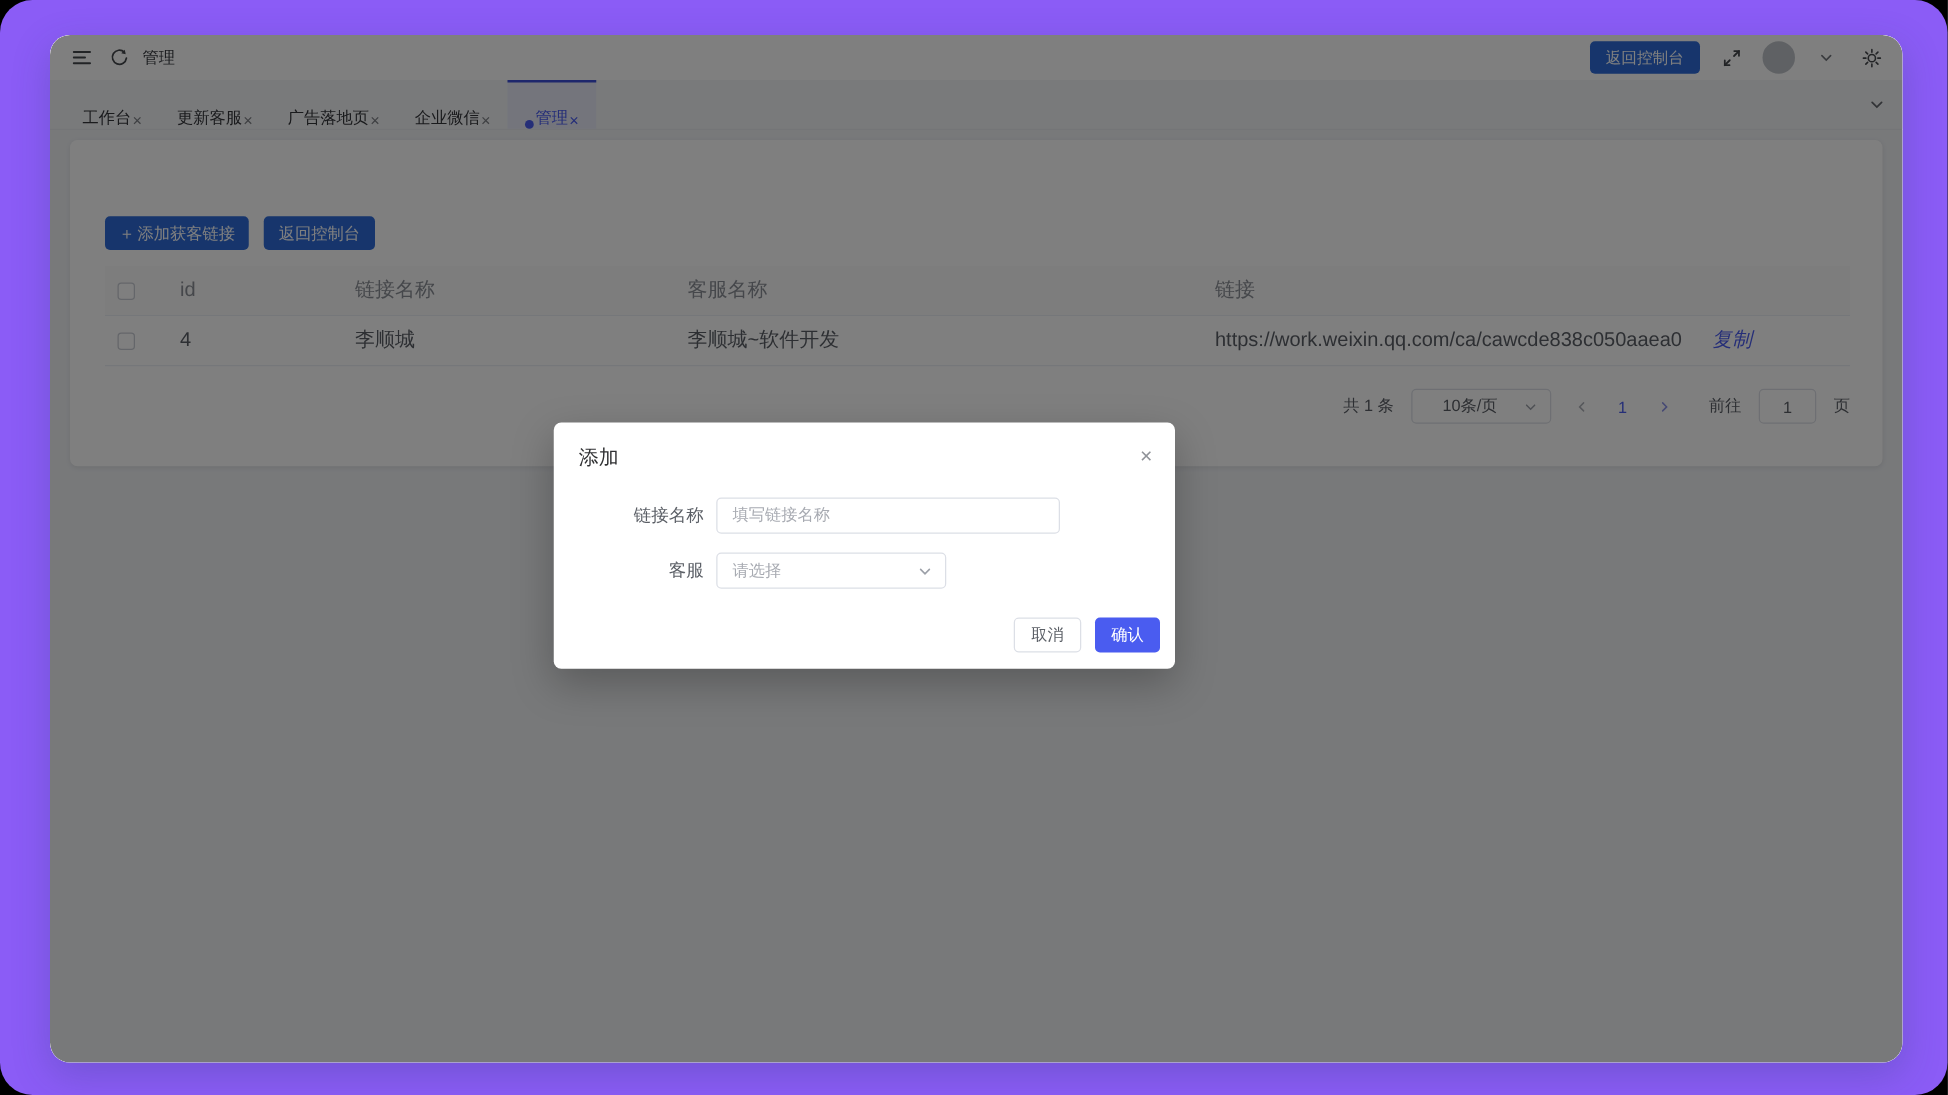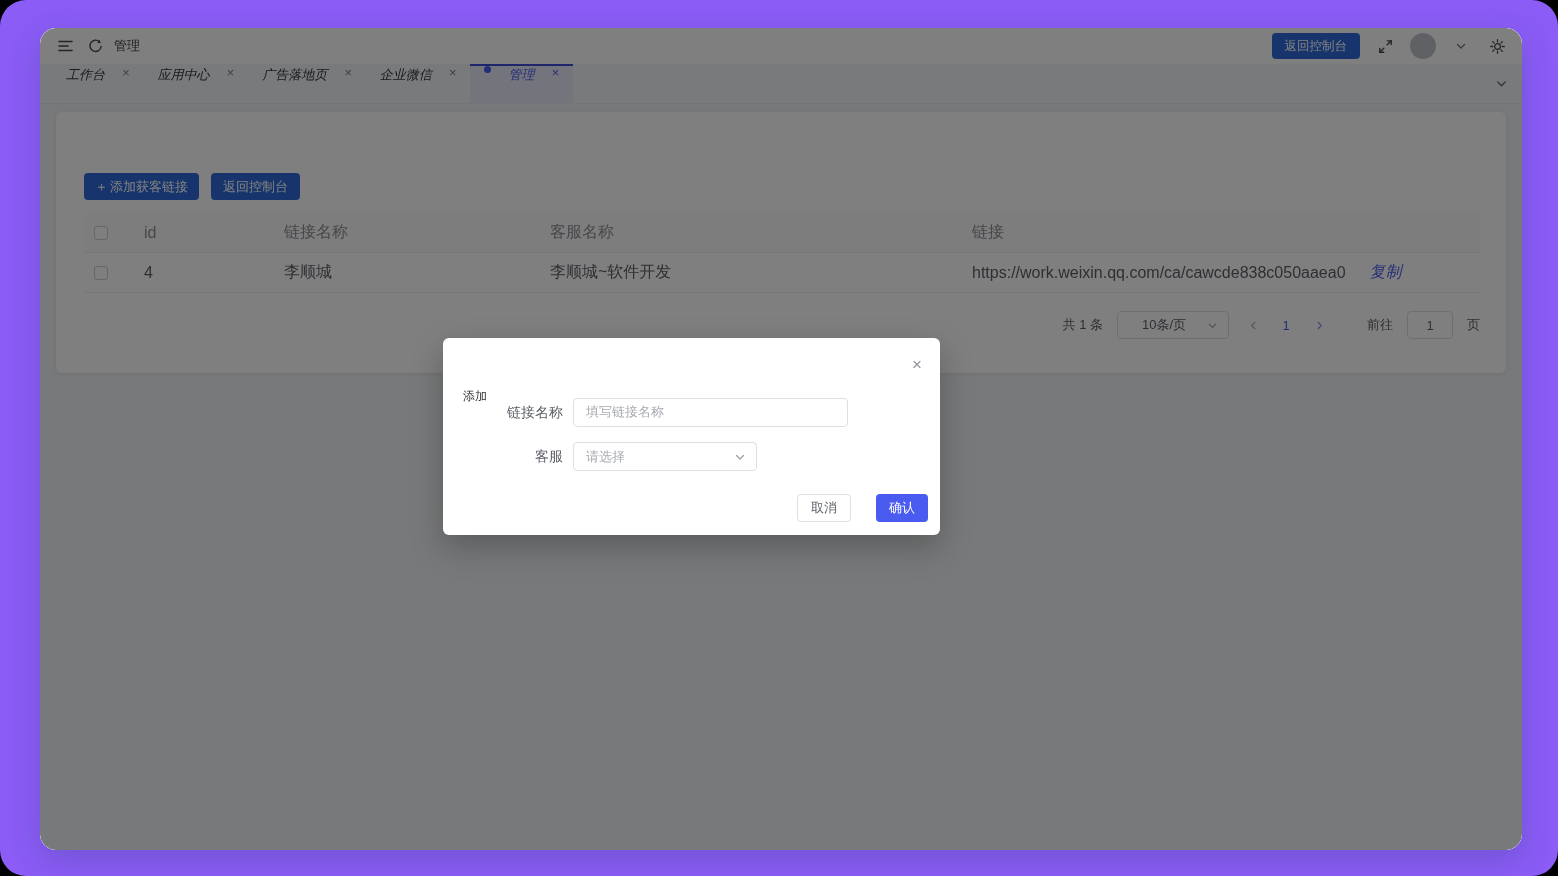--- a/index.html
+++ b/index.html
@@ -17,22 +17,22 @@
   .icon-btn { display:flex; align-items:center; justify-content:center; width:22px; height:22px; cursor:pointer; }
   .breadcrumb { font-size:13px; color:#3a3d42; margin-left:8px; }
   .topbar-right { margin-left:auto; display:flex; align-items:center; gap:14px; }
   .btn-back { background:#2e6bd8; color:#fff; border:none; border-radius:4px; height:26px;
               padding:0 13px; font-size:12.5px; cursor:pointer; }
   .avatar { width:26px; height:26px; border-radius:50%; background:#bfc3c9; }
 
   
   .tabbar { position:absolute; left:0; top:36px; right:0; height:40px; background:#f3f4f6;
             display:flex; align-items:stretch; padding-left:12px; border-bottom:1px solid #e8eaee; }
-  .tab { display:inline-flex; align-items:flex-start; gap:17px; padding:0 14px; font-size:13px;
-         color:#34363b; cursor:pointer; border-top:2px solid transparent;font-style:italic; }
+  .tab { display:inline-flex; align-items:flex-end; gap:1px; padding:0 14px; font-size:13px;
+         color:#34363b; cursor:pointer; border-top:2px solid transparent; }
   .tab .tab-close { color:#7d8086; font-size:13px; line-height:1; }
   .tab.active { background:#e8ebf9; border-top-color:#3c4fd8; color:#4a5cf0; }
   .tab.active .tab-close { color:#4a5cf0; }
   .tab-dot { width:7px; height:7px; border-radius:50%; background:#4a5cf0; }
   .tabbar-chevron { margin-left:auto; display:flex; align-items:center; padding:0 14px; cursor:pointer; }
 
   
   .content { position:absolute; left:0; top:76px; right:0; bottom:0; background:#f0f2f5; }
   .card { position:absolute; left:16px; right:16px; top:8px; height:261px; background:#fff;
           border-radius:6px; box-shadow:0 1px 4px rgba(0,0,0,.08); display:flex; }
@@ -67,33 +67,33 @@
   .page-arrow { display:flex; align-items:center; justify-content:center; width:20px; cursor:pointer; }
   .page-num { color:#4a5cf0; min-width:18px; text-align:center; cursor:pointer; }
   .goto-input { width:46px; height:28px; border:1px solid #dcdfe6; border-radius:4px; text-align:center;
                 font-size:13px; color:#5b5f66; background:#fff; }
 
   
   .overlay { position:absolute; inset:0; background:rgba(0,0,0,.5); border-radius:16px; z-index:10; }
   .modal { position:absolute; left:443px; top:338px; width:497px; height:197px; background:#fff;
            border-radius:6px; box-shadow:0 12px 32px rgba(0,0,0,.25); z-index:20; }
   .modal-header { display:flex; align-items:flex-start; justify-content:space-between; padding:18px 18px 0 20px; }
-  .modal-title { font-size:12px; color:#303133;margin-top:32px; }
+  .modal-title { font-size:16px; color:#303133; }
   .modal-close { font-size:17px; color:#909399; line-height:1; cursor:pointer; }
   .modal-row { display:flex; align-items:center; margin-top:0; position:absolute; left:0; right:0; }
   .modal-row.row1 { top:60px; }
   .modal-row.row2 { top:104px; }
   .modal-label { width:120px; text-align:right; font-size:14px; color:#5b5f66; flex:none; }
   .modal-input { margin-left:10px; width:275px; height:29px; border:1px solid #dcdfe6; border-radius:4px;
                  padding:0 12px; font-size:13px; color:#303133; font-family:Liberation Mono, monospace; }
   .modal-input::placeholder { color:#a8abb2; }
   .modal-select { margin-left:10px; width:184px; height:29px; border:1px solid #dcdfe6; border-radius:4px;
                   background:#fff; display:flex; align-items:center; justify-content:space-between;
                   padding:0 10px 0 12px; font-size:13px; color:#a8abb2; cursor:pointer; }
-  .modal-footer { position:absolute; right:12px; top:156px; display:flex; gap:25px; }
+  .modal-footer { position:absolute; right:12px; top:156px; display:flex; gap:11px; }
   .btn-cancel { height:28px; padding:0 13px; background:#fff; border:1px solid #dcdfe6; border-radius:4px;
                 font-size:13px; color:#5b5f66; cursor:pointer; }
   .btn-confirm { height:28px; padding:1px 13px; background:#4a5cf0; border:none; border-radius:4px;
                  font-size:13px; color:#fff; cursor:pointer; }
 </style>
 </head>
 <body>
 
 <div class="desktop">
   <div class="window">
@@ -144,21 +144,21 @@
         </span>
       </div>
     </div>
 
     <div class="tabbar">
       <span class="tab">
         <span>工作台</span>
         <span class="tab-close">×</span>
       </span>
       <span class="tab">
-        <span>应用中心</span>
+        <span>更新客服</span>
         <span class="tab-close">×</span>
       </span>
       <span class="tab">
         <span>广告落地页</span>
         <span class="tab-close">×</span>
       </span>
       <span class="tab">
         <span>企业微信</span>
         <span class="tab-close">×</span>
       </span>
@@ -223,21 +223,21 @@
               <svg width="11" height="11" viewBox="0 0 12 12">
                   <path d="M7.5 2.5 L4 6 L7.5 9.5" fill="none" stroke="#aeb1b8" stroke-width="1.3" stroke-linecap="round"></path>
                 </svg>
             </span>
             <span class="page-num">1</span>
             <span class="page-arrow">
               <svg width="11" height="11" viewBox="0 0 12 12">
                   <path d="M4.5 2.5 L8 6 L4.5 9.5" fill="none" stroke="#8d93e8" stroke-width="1.3" stroke-linecap="round"></path>
                 </svg>
             </span>
-            <span style="margin-left:24px">前往</span>
+            <span style="margin-left:12px">前往</span>
             <input class="goto-input" value="1" style="">
             <span>页</span>
           </div>
         </div>
       </div>
     </div>
 
     <div class="overlay"></div>
   </div>
 

